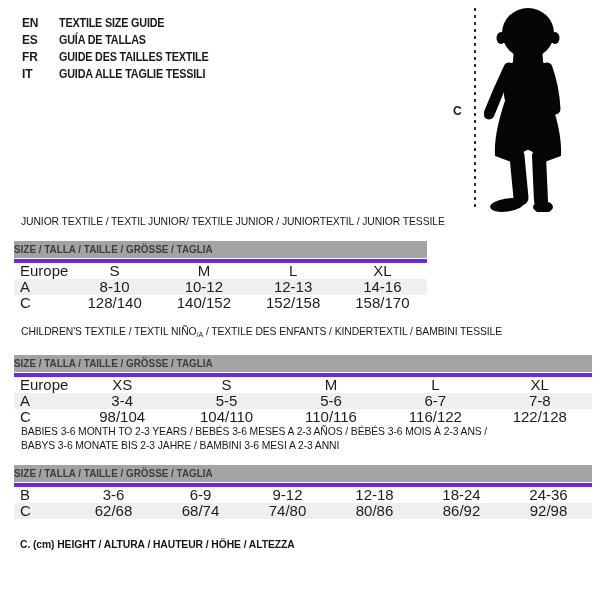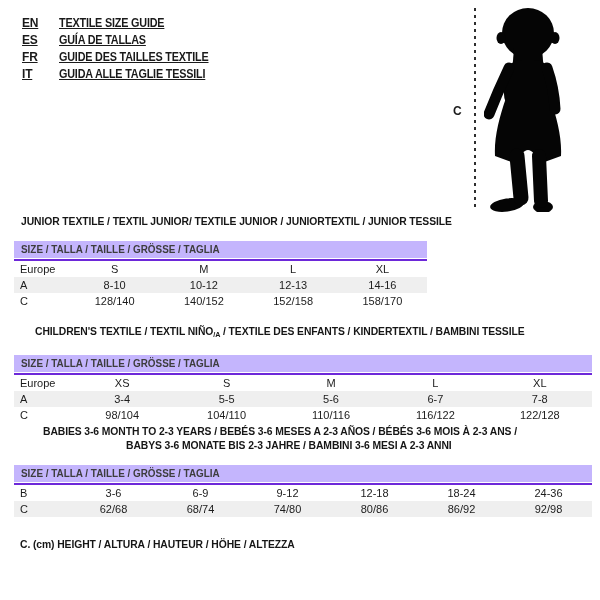--- a/index.html
+++ b/index.html
@@ -8,45 +8,45 @@
     font-family:"Liberation Sans",sans-serif;color:#1a1a1a;
     position:relative;overflow:hidden;
   }
   .page{position:absolute;inset:0;background:#fff;}
 
   
   .cond{display:inline-block;transform:scaleX(0.9);transform-origin:0 50%;white-space:nowrap;}
 
   
   .langs{position:absolute;left:22px;top:15px;list-style:none;margin:0;padding:0;
-         font-size:12px;font-weight:700;letter-spacing:-0.2px;text-decoration:underline;}
+         font-size:12px;font-weight:700;letter-spacing:-0.2px;}
   .lang-row{display:flex;line-height:17px;}
   .lang-code{width:37px;}
 
   
   .figure{position:absolute;left:440px;top:0;width:160px;height:220px;}
   .dotted{position:absolute;left:34px;top:8px;width:2px;height:200px;
           background:repeating-linear-gradient(to bottom,#2e2e2e 0 3px,transparent 3px 7px);}
   .c-label{position:absolute;left:13px;top:104px;font-size:12px;font-weight:700;}
   .baby{position:absolute;left:44px;top:6px;width:88px;height:206px;}
 
   
   .tbl{position:absolute;left:14px;}
   .t1{top:214px;width:413px;}
   .t2{top:324px;width:578px;}
   .t3{top:424px;width:578px;}
-  .tbl-title{padding-left:7px;margin:0 0 13px 0;font-size:11.5px;font-weight:700;
-             line-height:14px;letter-spacing:-0.1px;color:#161616;text-align:center;}
+  .tbl-title{padding-left:7px;margin:0 0 13px 0;font-size:11.5px;font-weight:400;
+             line-height:14px;letter-spacing:-0.1px;color:#161616;}
   .title-line{white-space:nowrap;}
   .sub{font-size:8px;vertical-align:-2px;}
-  .size-bar{height:17px;background:#c4b5fd;color:#3d3d3d;font-size:11px;font-weight:700;
-            line-height:17px;padding-left:7px;box-sizing:border-box;overflow:hidden;}
+  .size-bar{height:17px;background:#a3a3a3;color:#3d3d3d;font-size:11px;font-weight:700;
+            line-height:17px;box-sizing:border-box;overflow:hidden;}
   table.grid{width:100%;border-collapse:collapse;table-layout:fixed;
-             border-top:2px solid #6d28d9;margin-top:1px;
-             font-size:11px;color:#1c1c1c;}
+             border-top:4px solid #6d28d9;margin-top:1px;
+             font-size:15px;color:#1c1c1c;}
   .grid td{font-weight:400;height:16px;padding:0;text-align:center;overflow:hidden;line-height:16px;}
   .grid td.lbl{text-align:left;padding-left:6px;}
   .grid tr.shaded{background:#efefef;}
   col.first{width:56px;}
 
   
   .legend{position:absolute;left:20px;top:536px;list-style:none;margin:0;padding:0;
           font-size:11.5px;font-weight:700;line-height:17px;letter-spacing:-0.1px;color:#161616;}
 </style>
 </head>

